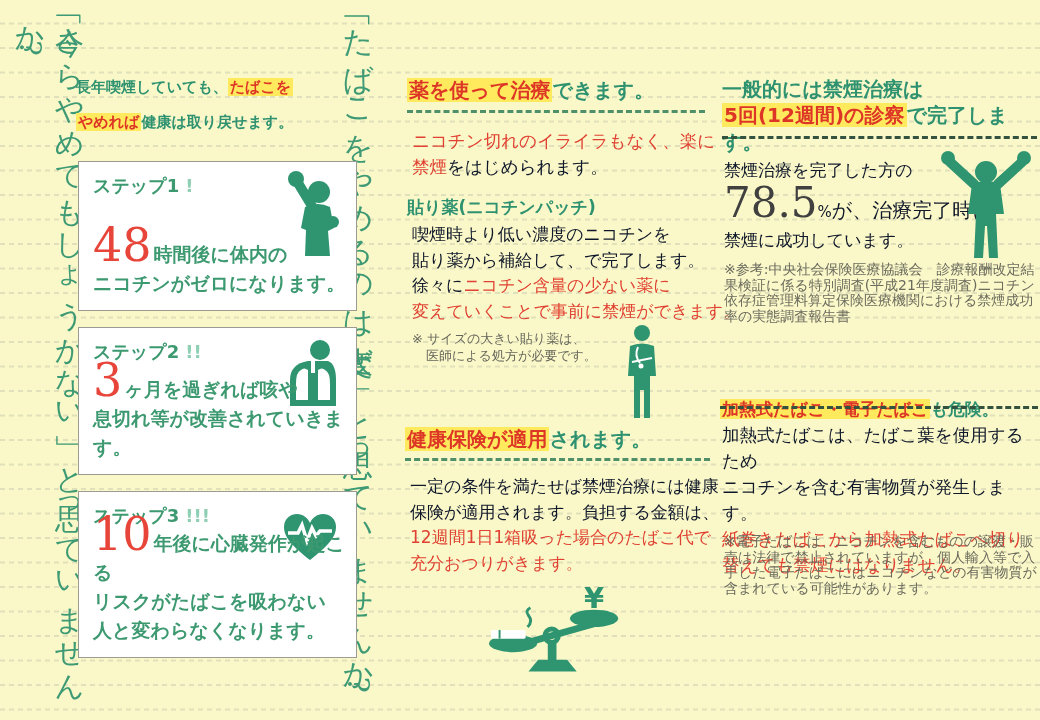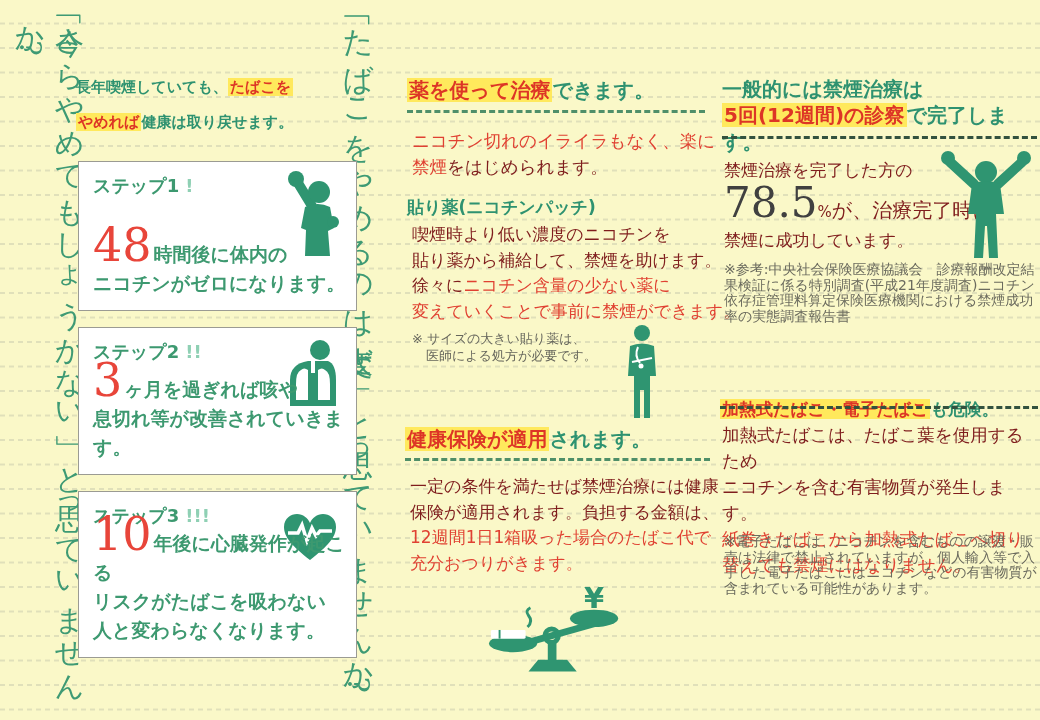--- a/index.html
+++ b/index.html
@@ -9,21 +9,21 @@
   .abs{position:absolute;z-index:2;}
   
   .vtitle{position:absolute;top:6px;height:712px;writing-mode:vertical-rl;
           font-family:"DejaVu Serif","Liberation Serif",serif;
           color:#3E9A74;z-index:2;letter-spacing:1px;}
   .vtitle.left{left:10px;font-size:29px;}
   .vtitle.mid{left:337px;font-size:30px;}
   
   .g{color:#2E9270;}
   .r{color:#E04132;}
-  .gray{color:#7f1d1d;}
+  .gray{color:#0f172a;}
   .hl{background:#FFE95C;color:#DD3526;padding:0 2px;}
   
   .intro{left:76px;top:70px;font-size:15px;font-weight:bold;line-height:35px;}
   
   .step-box{position:absolute;left:78px;width:277px;background:#FFFFFF;
             border:1px solid #9B9B93;z-index:2;}
   .step-label{position:absolute;left:14px;top:12px;font-size:18px;font-weight:bold;color:#3D9970;}
   .bangs{color:#8FD0B4;margin-left:6px;font-weight:bold;}
   .step-text{position:absolute;left:14px;bottom:12px;font-size:19px;font-weight:600;
              color:#3D9970;line-height:29px;}
@@ -119,21 +119,21 @@
   </div>
   <div class="abs sep-mid" style="left:407px;top:110px;width:298px;"></div>
   <div class="abs body-line2" style="left:412px;top:128px;">
     <span class="r">ニコチン切れのイライラもなく、楽に</span><br>
     <span class="r">禁煙</span><span class="gray">をはじめられます。</span>
   </div>
 
   <div class="abs h19 g" style="left:407px;top:196px;">貼り薬(ニコチンパッチ)</div>
   <div class="abs body-line" style="left:412px;top:222px;">
     <span class="gray">喫煙時より低い濃度のニコチンを</span><br>
-    <span class="gray">貼り薬から補給して、禁煙を助けます。</span><br>
+    <span class="gray">貼り薬から補給して、で完了します。</span><br>
     <span class="gray">徐々に</span><span class="r">ニコチン含量の少ない薬に</span><br>
     <span class="r">変えていくことで事前に禁煙ができます。</span>
   </div>
   <div class="abs note" style="left:412px;top:330px;">
     <span>※ サイズの大きい貼り薬は、</span><br>
     <span style="margin-left:14px;">医師による処方が必要です。</span>
   </div>
 
   <svg class="abs" style="left:622px;top:324px;" width="40" height="98" viewBox="0 0 40 98">
     <circle class="icon-fill" cx="20" cy="9" r="8"></circle>

